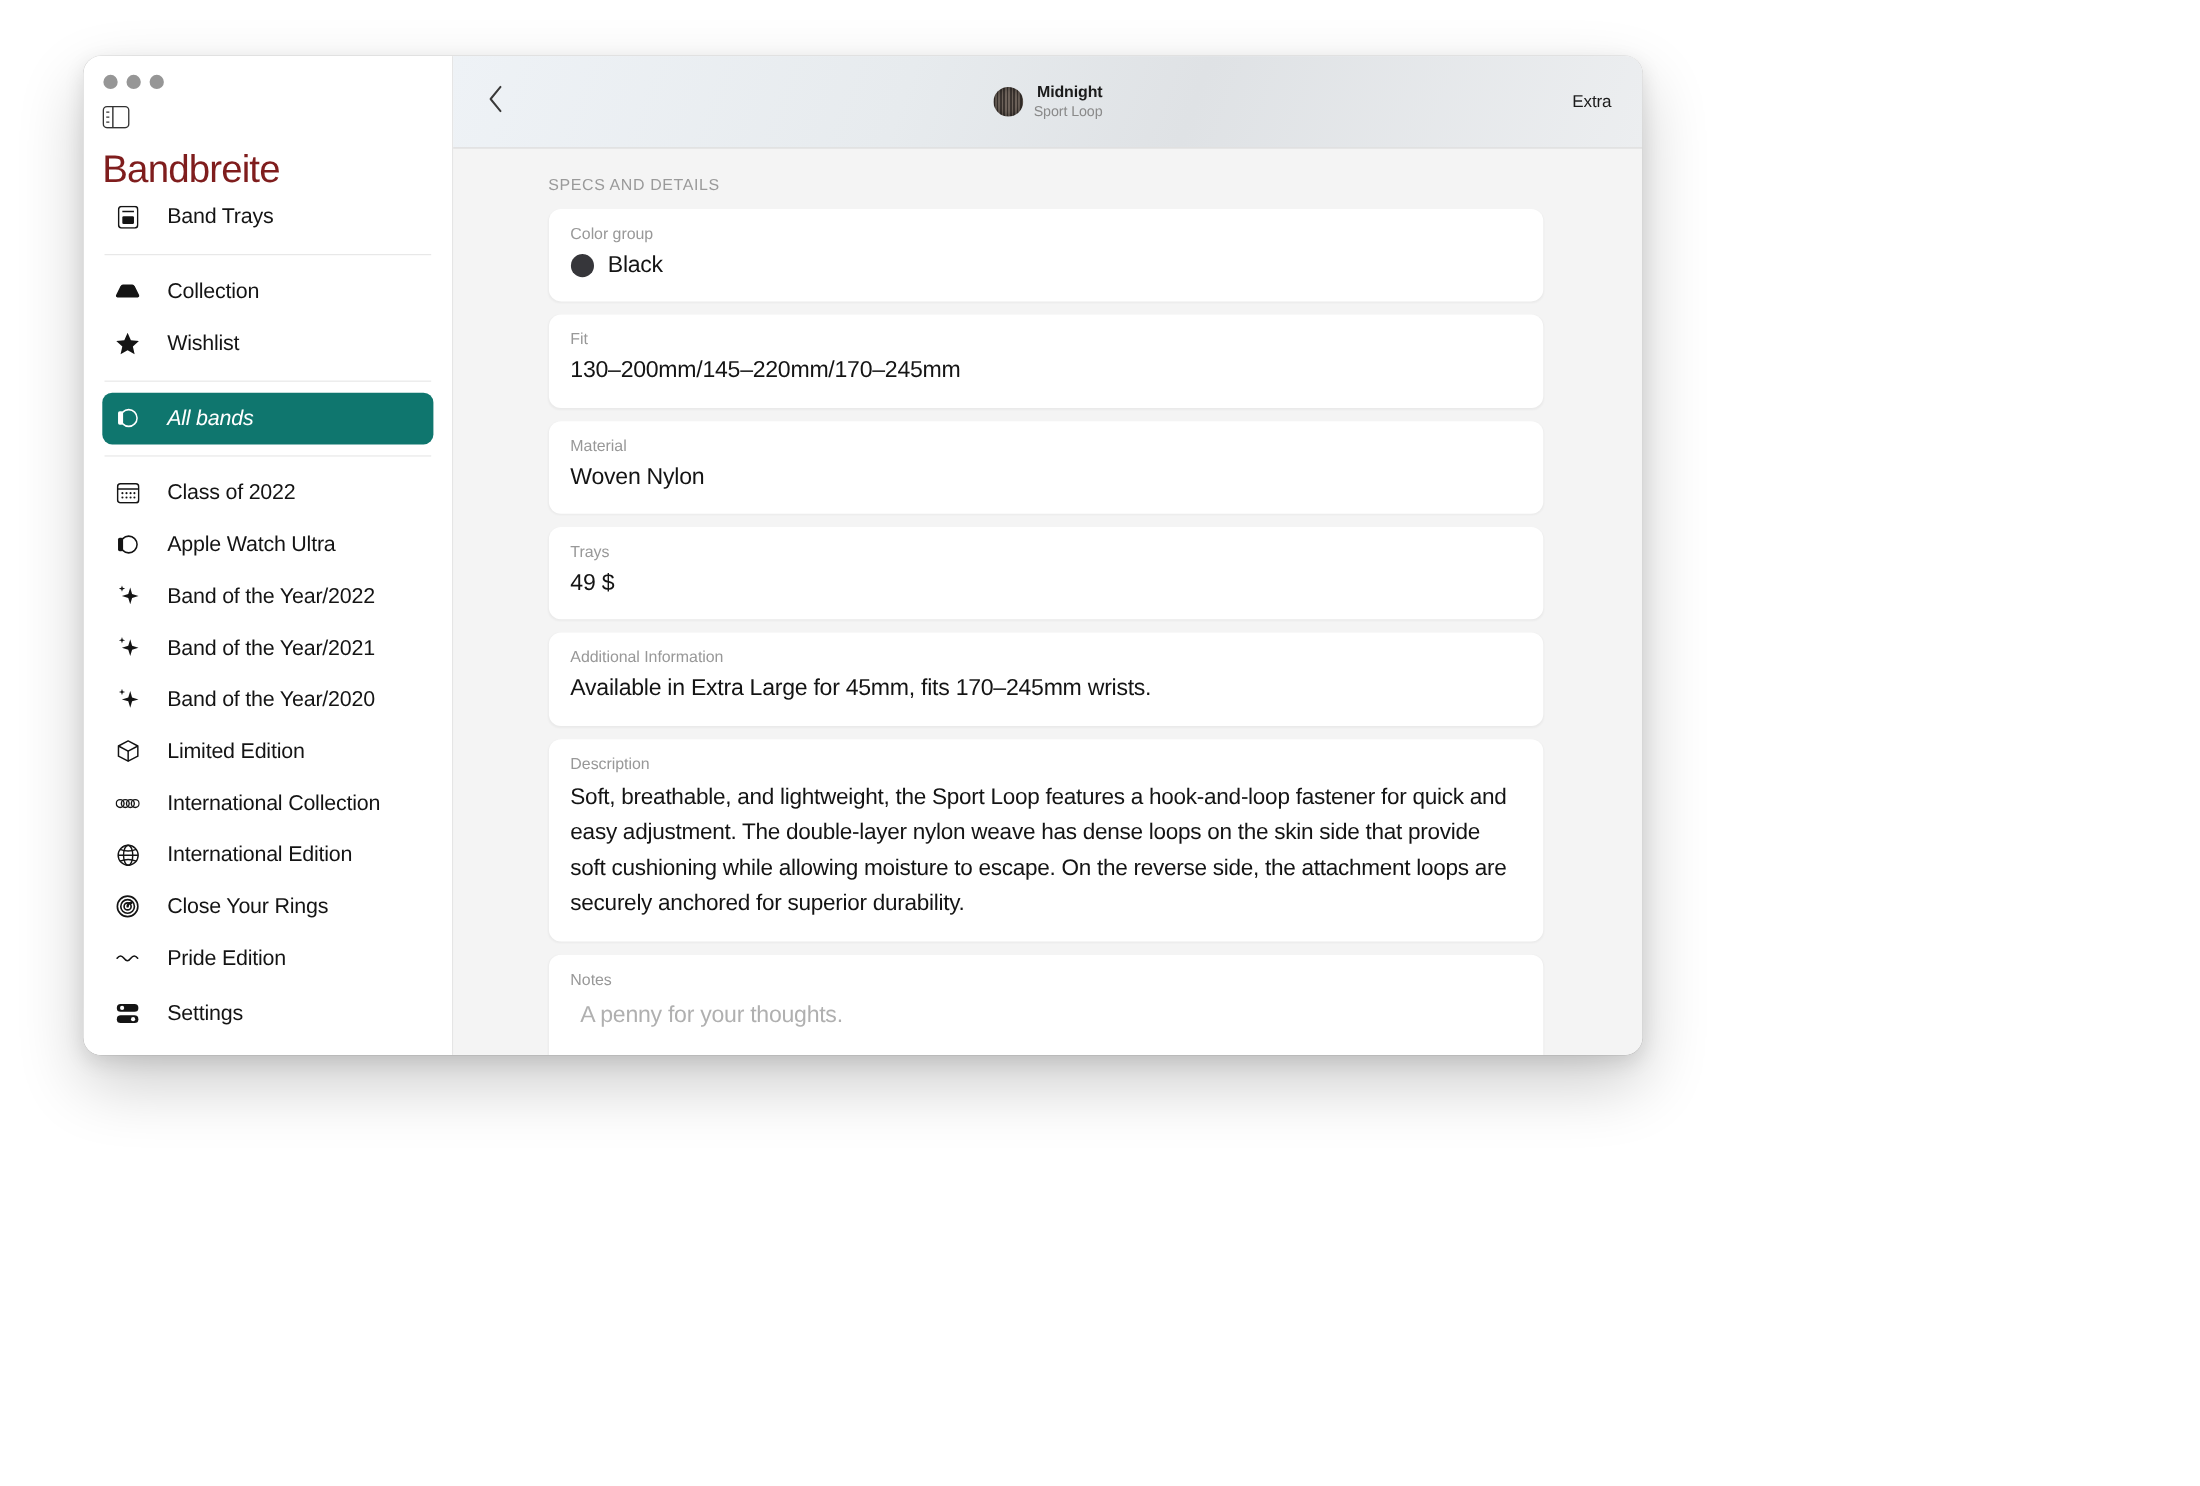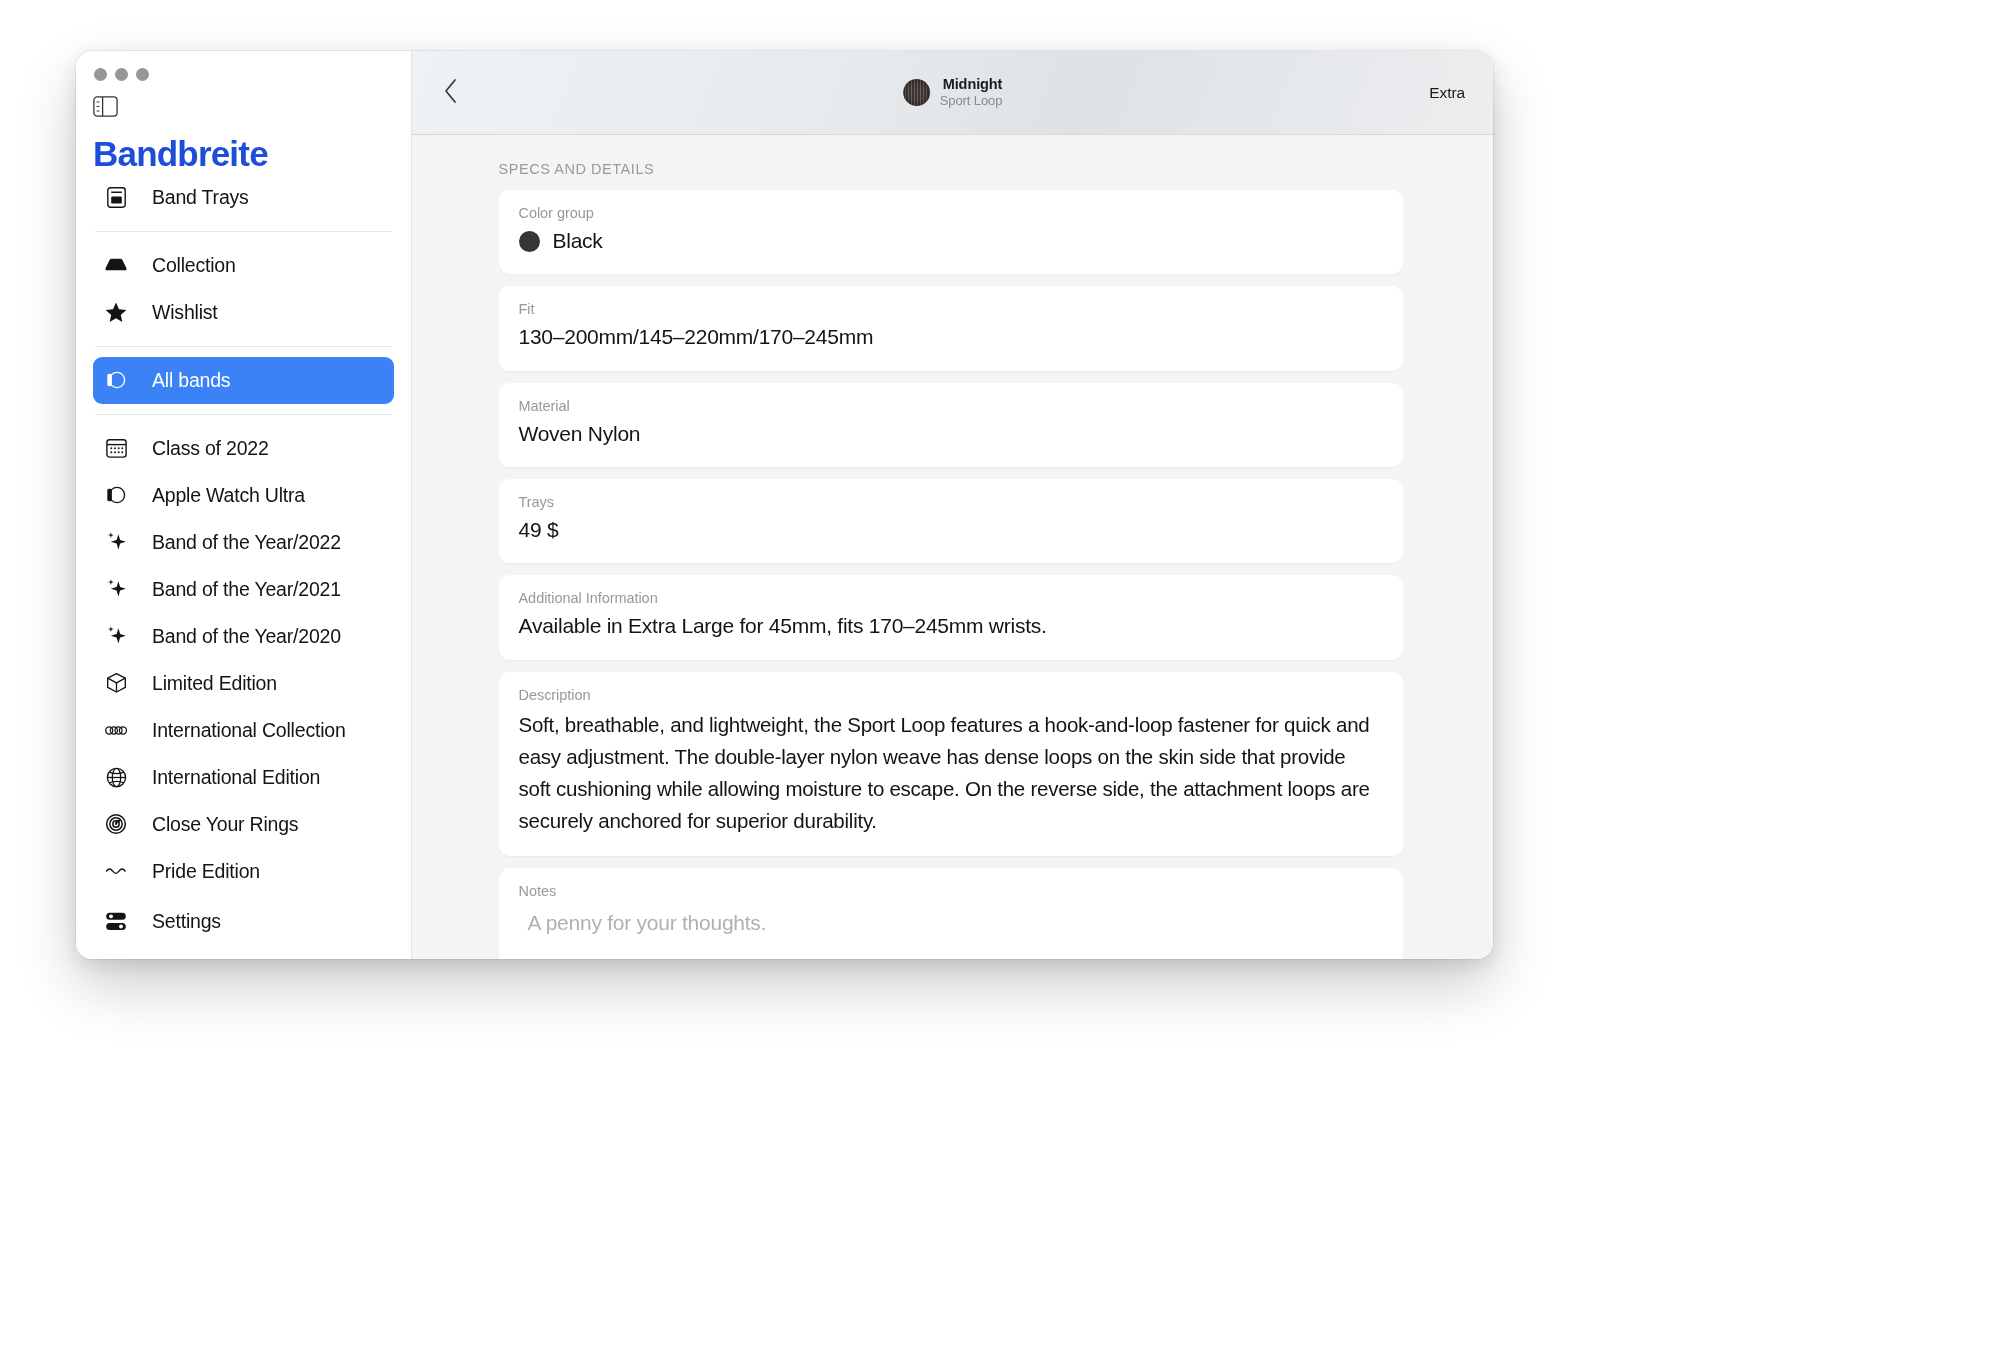--- a/index.html
+++ b/index.html
@@ -56,23 +56,23 @@
     background: #969696;
   }
 
   .sidebar-toggle {
     margin: 9px 0 0 17px;
     width: 25px; height: 21px;
   }
 
   #app-title {
     font-size: 35px;
-    font-weight: 700;
+    font-weight: 400;
     letter-spacing: -0.8px;
-    color: #1d4ed8;
+    color: #7f1d1d;
     padding: 18px 0 0 17px;
     line-height: 1.1;
   }
 
   #nav-scroll {
     flex: 1 1 auto;
     overflow: hidden;
     padding: 0 17px;
     position: relative;
   }
@@ -94,22 +94,23 @@
   }
   .nav-item .nav-icon {
     width: 22px; height: 22px;
     flex: 0 0 22px;
     display: flex;
     align-items: center;
     justify-content: center;
   }
   .nav-item .nav-icon svg { display: block; }
   .nav-item.selected {
-    background: #3b82f6;
+    background: #0f766e;
     color: #ffffff;
+    font-style: italic;
   }
   .nav-item.selected .nav-icon svg { stroke: #ffffff; fill: none; }
   .nav-item.selected .nav-icon svg .solid { fill: #ffffff; stroke: none; }
 
   .nav-divider {
     height: 1px;
     background: #e6e6e6;
     margin: 10px 2px;
   }
 

